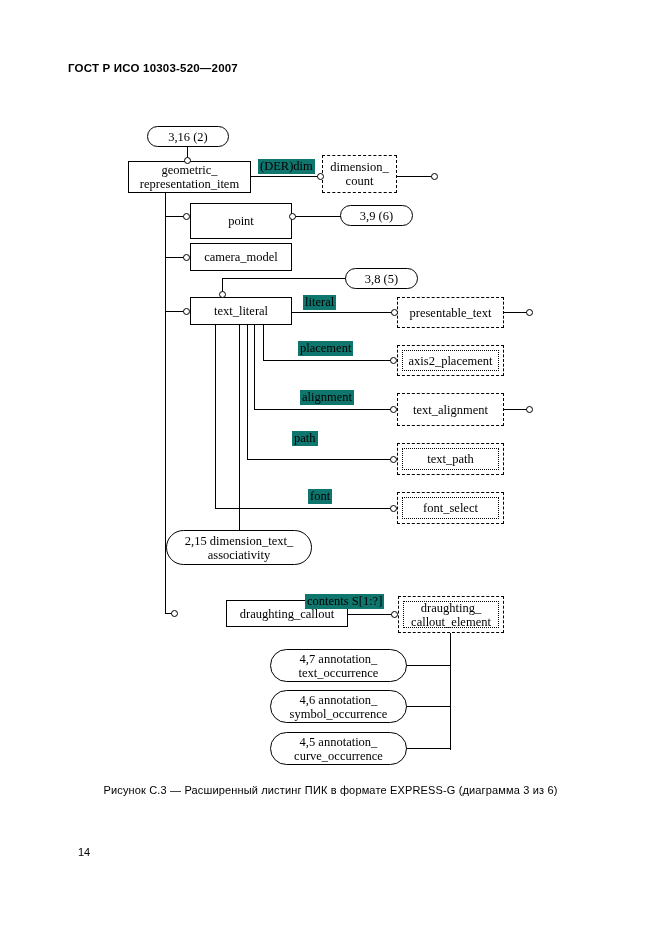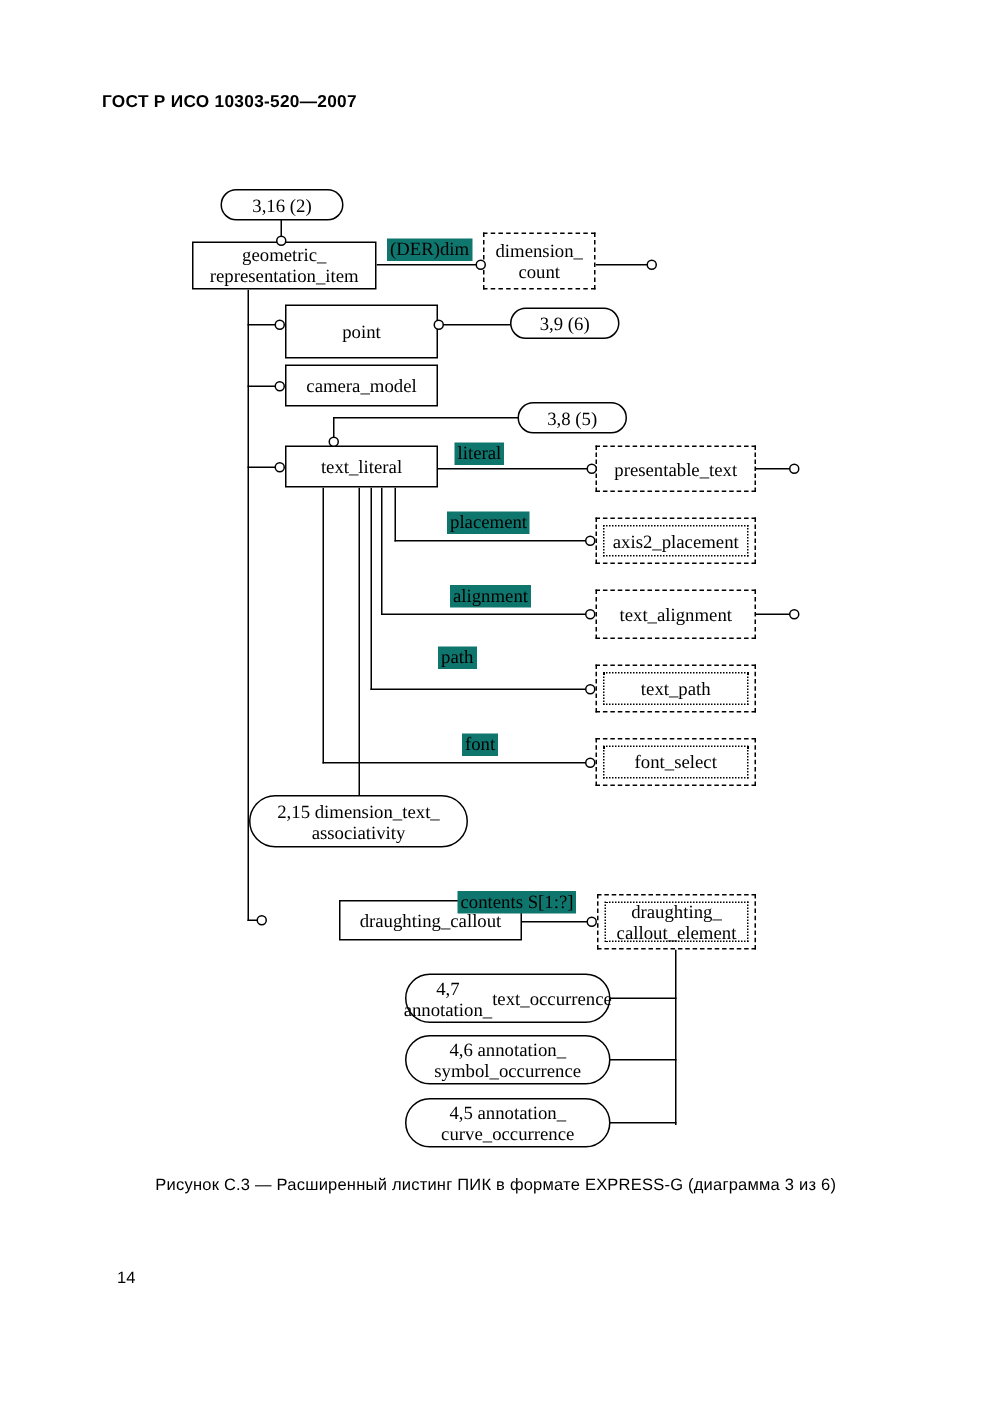--- a/index.html
+++ b/index.html
@@ -239,21 +239,21 @@
     <div class="circle" style="left:391px; top:611px;"></div>
 
     <div class="node dashed dashed-inner" style="left:398px; top:596px; width:106px; height:37px; flex-direction:column;">
       <span>draughting_</span>
       <span>callout_element</span>
     </div>
 
     <div class="line vline" style="left:450px; top:633px; height:117px;"></div>
 
     <div class="line hline" style="left:406px; top:665px; width:45px;"></div>
-    <div class="node oval" style="left:270px; top:649px; width:137px; height:33px; flex-direction:row;">
+    <div class="node oval" style="left:270px; top:649px; width:137px; height:33px; flex-direction:column;">
       <span>4,7 annotation_</span>
       <span>text_occurrence</span>
     </div>
 
     <div class="line hline" style="left:406px; top:706px; width:45px;"></div>
     <div class="node oval" style="left:270px; top:690px; width:137px; height:33px; flex-direction:column;">
       <span>4,6 annotation_</span>
       <span>symbol_occurrence</span>
     </div>
 

